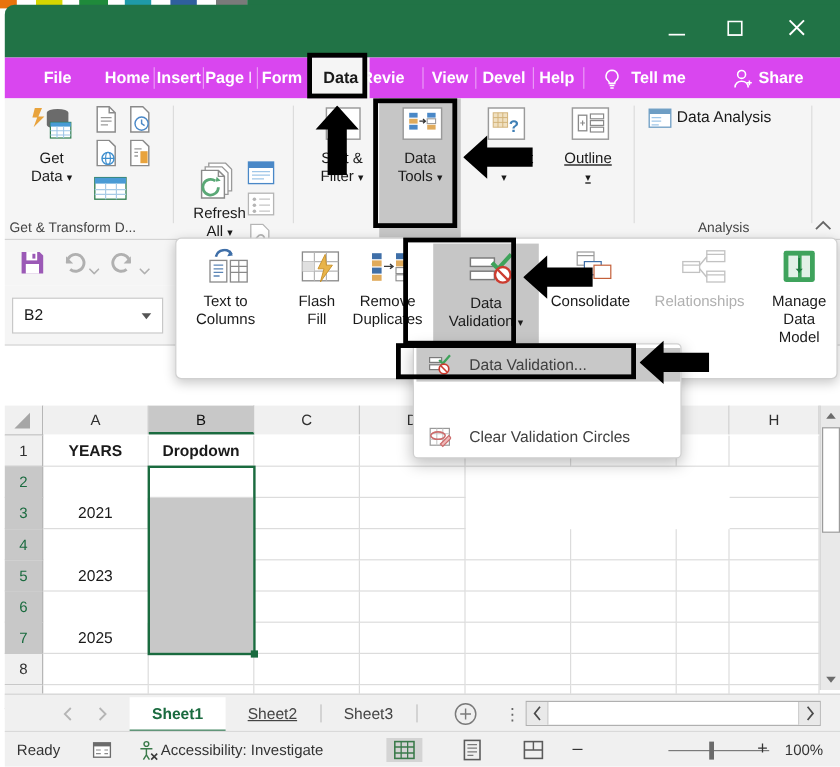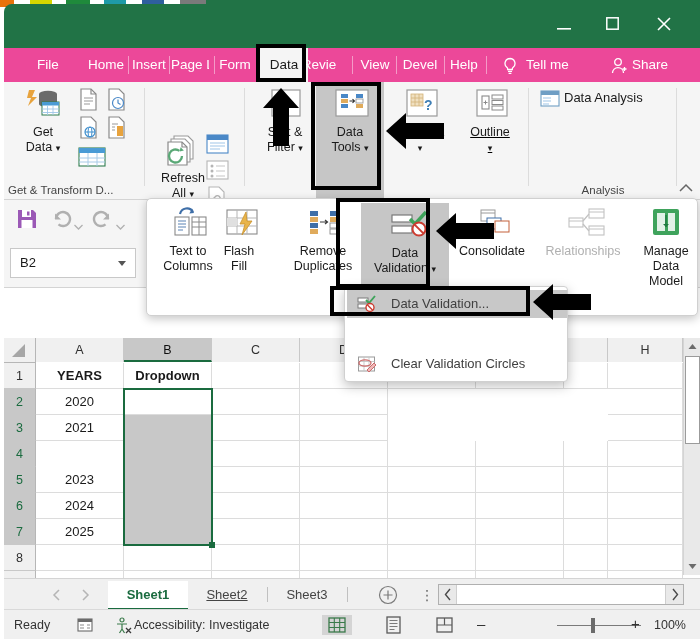--- a/index.html
+++ b/index.html
@@ -26,21 +26,22 @@
     color: #ffffff; font-size: 16px; line-height: 30px; text-align: center;
     font-family: "DejaVu Sans", sans-serif;
   }
   .wbtn.min { right: 118px; }
   .wbtn.max { right: 70px; }
   .wbtn.close { right: 18px; font-size: 18px; }
 
   
   .ribbon-tabs {
     position: absolute; left: 4px; top: 48px; width: 696px; height: 34px;
-    background: #ec4899;
+    background: #d946ef;
+    font-weight: bold;
   }
   .rtab {
     position: absolute; top: 0; height: 34px; line-height: 34px;
     color: #ffffff; font-size: 13.5px; white-space: nowrap; overflow: hidden;
     text-align: center;
   }
   .rsep { position:absolute; top:8px; width:1px; height:18px; background:rgba(255,255,255,.45); }
   .rtab.active {
     background: #f5f5f5; color: #1a1a1a;
   }
@@ -481,21 +482,20 @@
 
     <div class="gcell" style="left:32px;top:73px;width:88px;text-align:center;font-weight:bold;">YEARS</div>
     <div class="gcell" style="left:120px;top:73px;width:88px;text-align:center;font-weight:bold;">Dropdown</div>
     <div class="gcell" style="left:208px;top:73px;width:88px;"></div>
     <div class="gcell" style="left:296px;top:73px;width:88px;"></div>
     <div class="gcell" style="left:384px;top:73px;width:88px;"></div>
     <div class="gcell" style="left:472px;top:73px;width:88px;"></div>
     <div class="gcell" style="left:560px;top:73px;width:44px;"></div>
     <div class="gcell" style="left:604px;top:73px;width:75px;"></div>
 
-    <div class="gcell" style="left:32px;top:99px;width:88px;text-align:center;">2020</div>
     <div class="gcell" style="left:120px;top:99px;width:88px;"></div>
     <div class="gcell" style="left:208px;top:99px;width:88px;"></div>
     <div class="gcell" style="left:296px;top:99px;width:88px;"></div>
     <div class="gcell" style="left:604px;top:99px;width:75px;"></div>
 
     <div class="gcell" style="left:32px;top:125px;width:88px;text-align:center;">2021</div>
     <div class="gcell" style="left:208px;top:125px;width:88px;"></div>
     <div class="gcell" style="left:296px;top:125px;width:88px;"></div>
     <div class="gcell" style="left:604px;top:125px;width:75px;"></div>
 
@@ -507,21 +507,20 @@
     <div class="gcell" style="left:604px;top:151px;width:75px;"></div>
 
     <div class="gcell" style="left:32px;top:177px;width:88px;text-align:center;">2023</div>
     <div class="gcell" style="left:208px;top:177px;width:88px;"></div>
     <div class="gcell" style="left:296px;top:177px;width:88px;"></div>
     <div class="gcell" style="left:384px;top:177px;width:88px;"></div>
     <div class="gcell" style="left:472px;top:177px;width:88px;"></div>
     <div class="gcell" style="left:560px;top:177px;width:44px;"></div>
     <div class="gcell" style="left:604px;top:177px;width:75px;"></div>
 
-    <div class="gcell" style="left:32px;top:203px;width:88px;text-align:center;">2024</div>
     <div class="gcell" style="left:208px;top:203px;width:88px;"></div>
     <div class="gcell" style="left:296px;top:203px;width:88px;"></div>
     <div class="gcell" style="left:384px;top:203px;width:88px;"></div>
     <div class="gcell" style="left:472px;top:203px;width:88px;"></div>
     <div class="gcell" style="left:560px;top:203px;width:44px;"></div>
     <div class="gcell" style="left:604px;top:203px;width:75px;"></div>
 
     <div class="gcell" style="left:32px;top:229px;width:88px;text-align:center;">2025</div>
     <div class="gcell" style="left:208px;top:229px;width:88px;"></div>
     <div class="gcell" style="left:296px;top:229px;width:88px;"></div>
@@ -575,21 +574,21 @@
           <rect x="4" y="10" width="14" height="18" fill="#fff" stroke="#8a8a8a" stroke-width="1.1"></rect>
           <path d="M7 14h8M7 17h8M7 20h8M7 23h5" stroke="#5a84b5" stroke-width="1.1"></path>
           <rect x="21" y="10" width="14" height="18" fill="#fff" stroke="#8a8a8a" stroke-width="1.1"></rect>
           <path d="M21 15h14M21 20h14M28 10v18" stroke="#8a8a8a" stroke-width="1"></path>
         </svg>
       </div>
       <div class="lbl">Text to</div>
       <div class="lbl">Columns</div>
     </div>
 
-    <div class="fbtn" style="left:61px;">
+    <div class="fbtn" style="left:86px;">
       <div class="iconbox">
         <svg width="40" height="32" viewBox="0 0 40 32">
           <rect x="5" y="3" width="30" height="24" fill="#fff" stroke="#8a8a8a" stroke-width="1.1"></rect>
           <path d="M5 11h30M5 19h30M15 3v24M25 3v24" stroke="#b5b5b5" stroke-width="1"></path>
           <rect x="5" y="11" width="10" height="8" fill="#e0e0e0"></rect>
           <path d="M24 5 L18 17 L23 17 L20 28 L30 14 L25 14 Z" fill="#e8b44a" stroke="#c8912c" stroke-width=".8"></path>
         </svg>
       </div>
       <div class="lbl">Flash</div>
       <div class="lbl">Fill</div>

